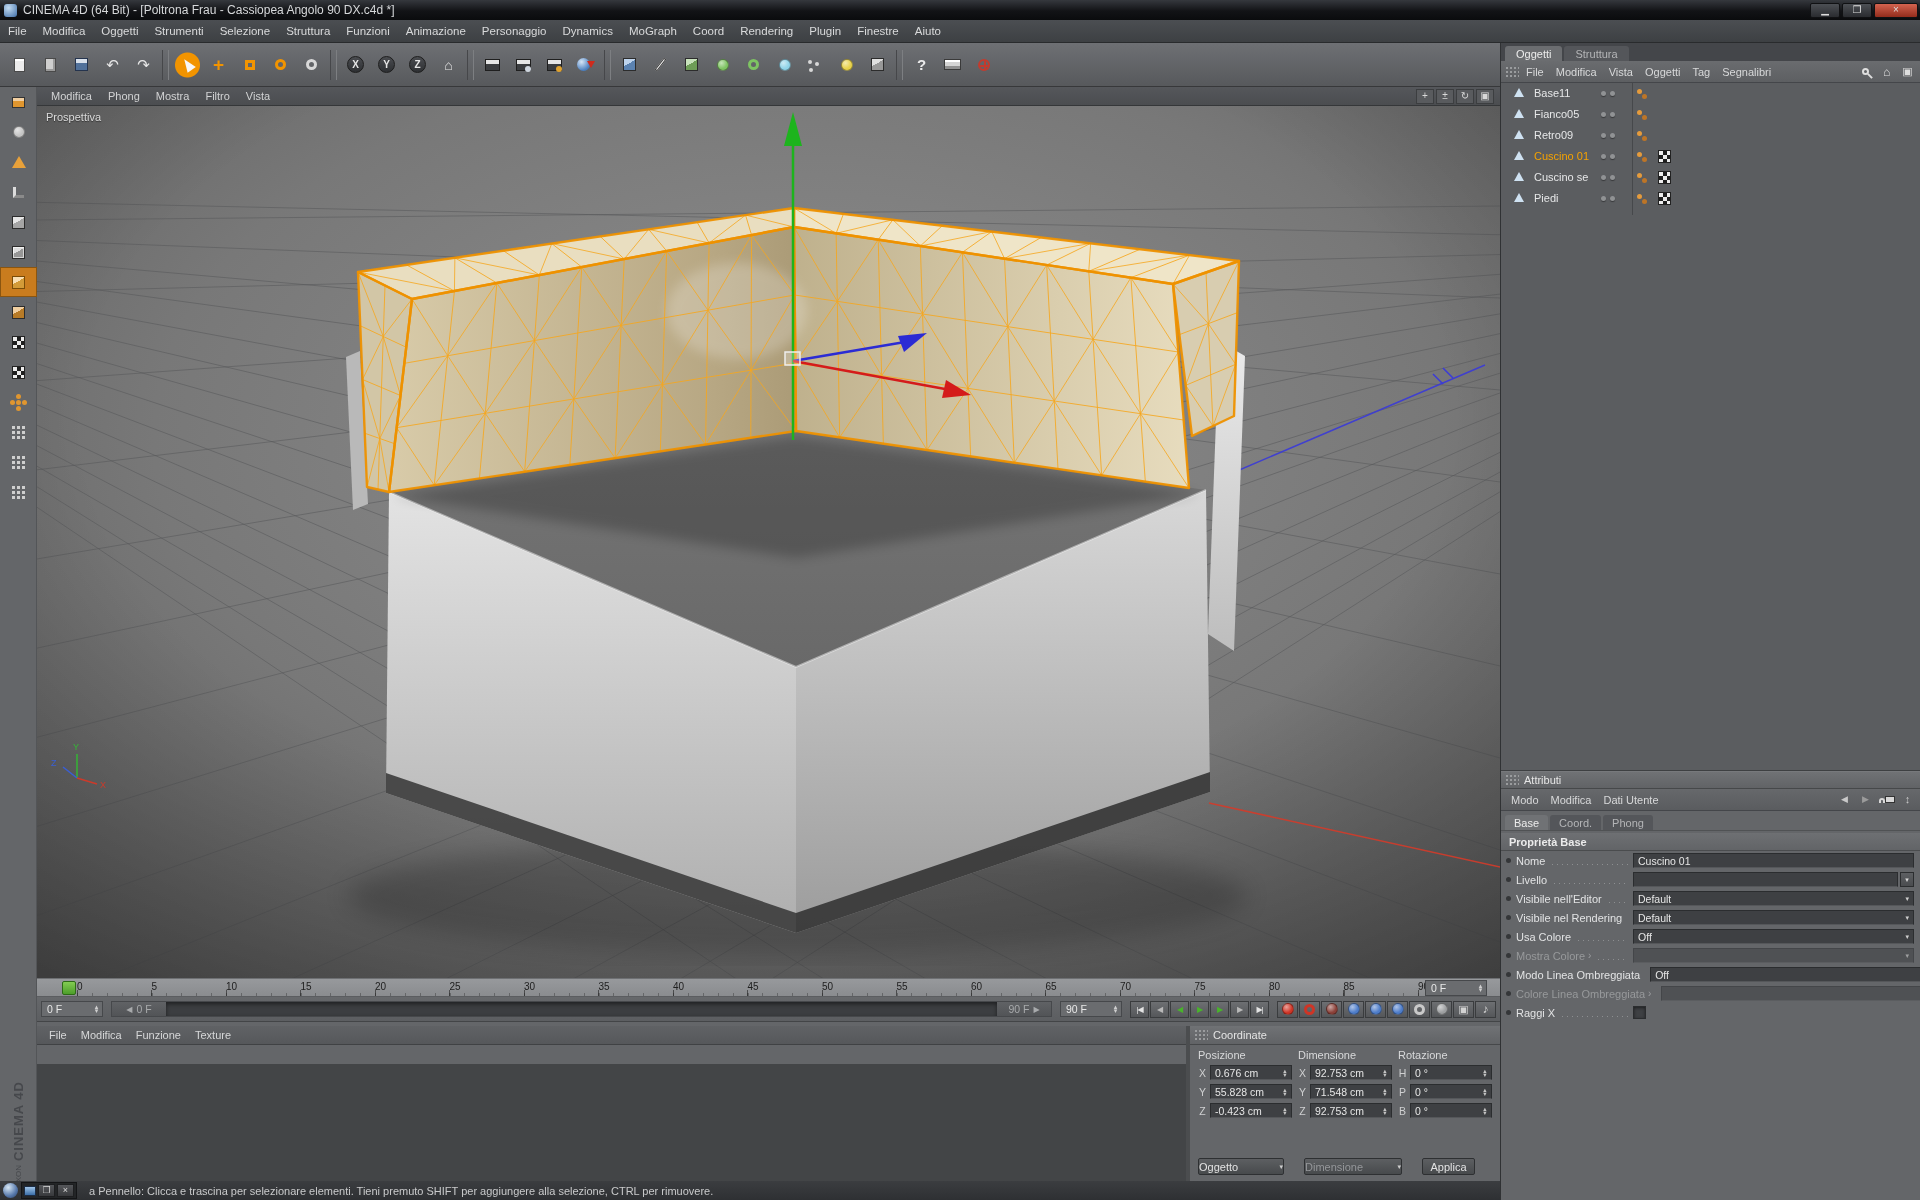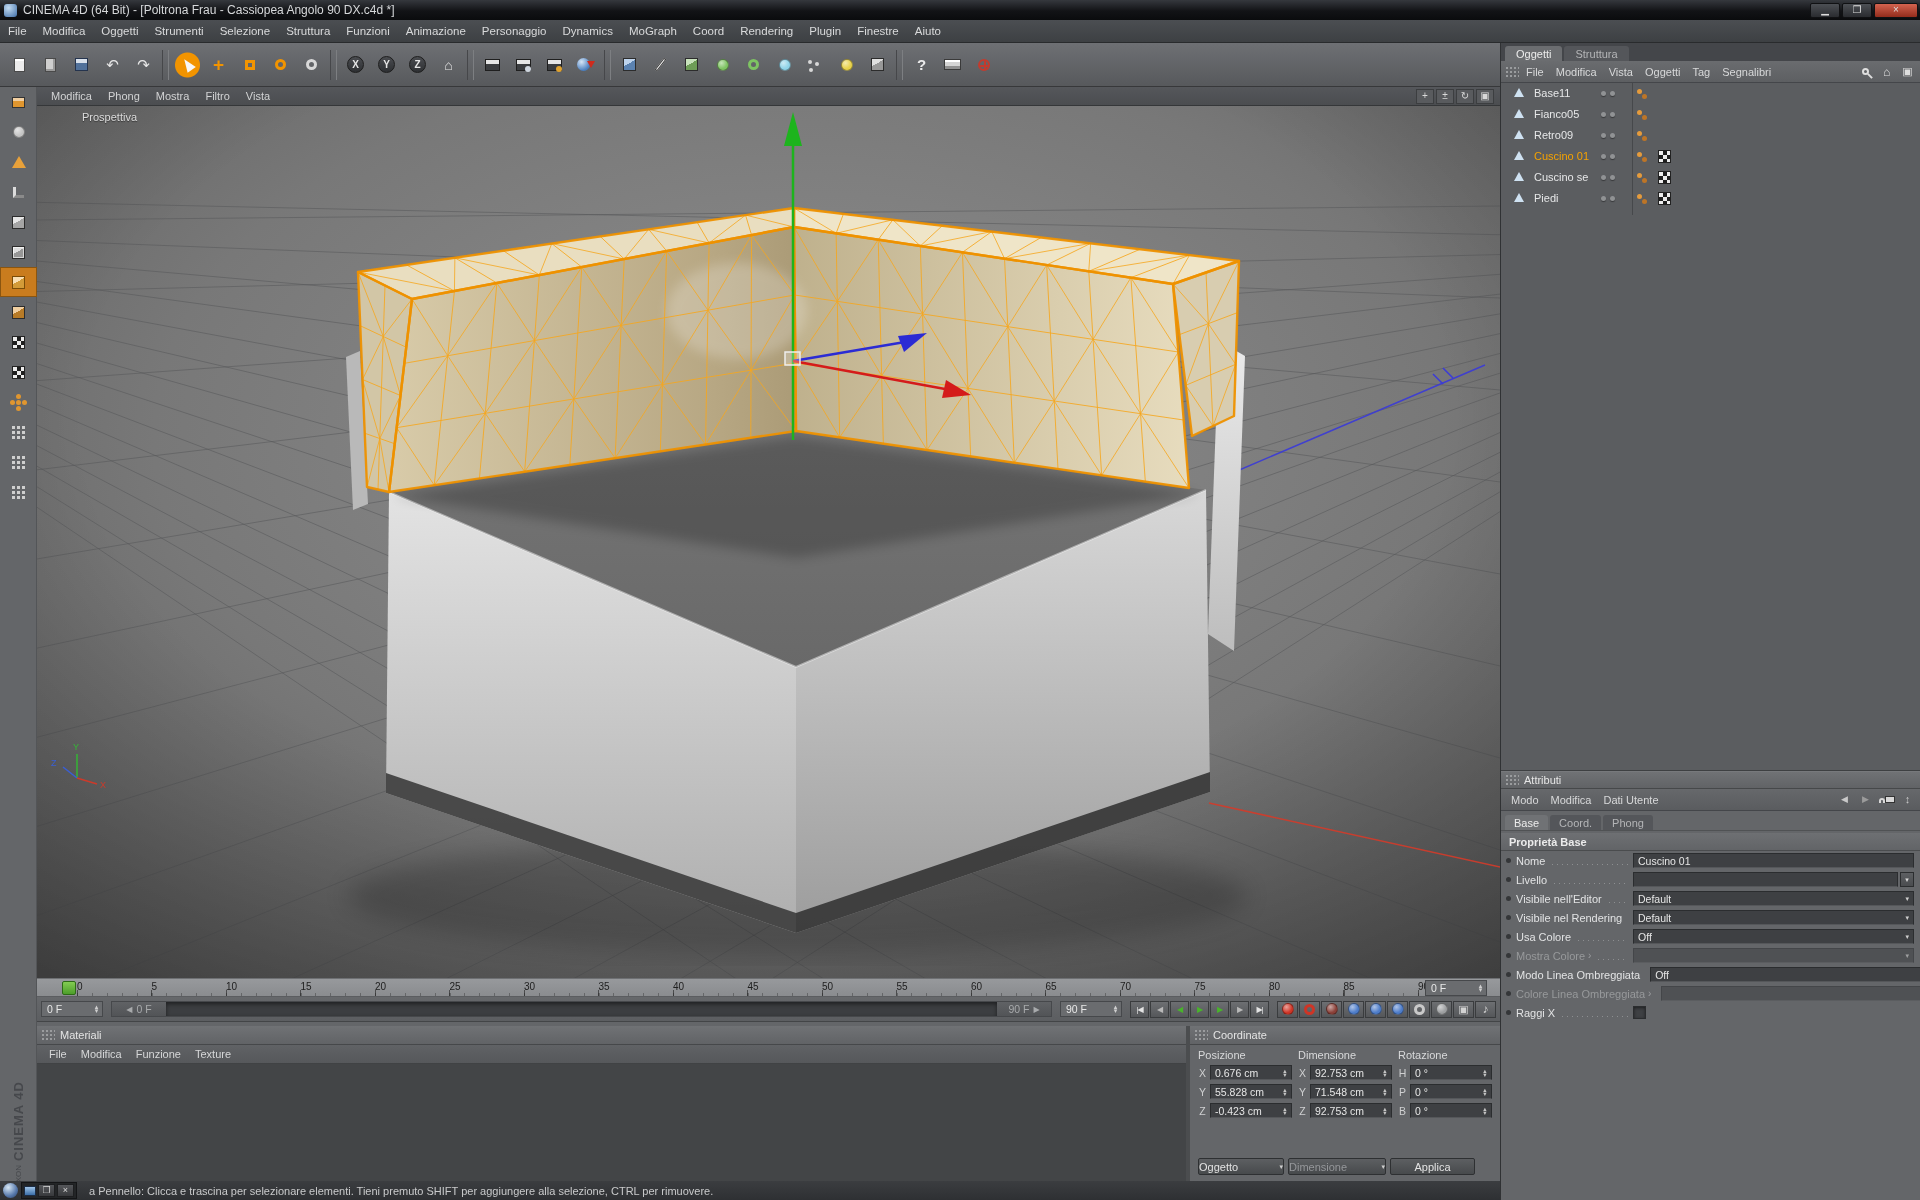--- a/index.html
+++ b/index.html
@@ -40,21 +40,21 @@
   .vtext.small{font-size:8px;margin-top:4px;}
 
   
   .vpmenu{position:absolute;left:37px;top:87px;width:1463px;height:19px;display:flex;align-items:center;
     background:linear-gradient(#55575b,#4b4d50);border-bottom:1px solid #353739;font-size:11px;color:#d2d3d4;padding:0 6px;}
   .vm-item{padding:0 8px;}
   .vp-corner{margin-left:auto;display:flex;gap:2px;}
   .vp-ci{width:18px;height:15px;display:flex;align-items:center;justify-content:center;background:#595b5e;
     border:1px solid #3c3e40;color:#d8d8d8;font-size:10px;line-height:1;}
   .viewport{position:absolute;left:37px;top:106px;width:1463px;height:872px;overflow:hidden;}
-  .vp-label{position:absolute;left:9px;top:5px;font-size:11px;color:#dcdcdc;text-shadow:0 1px 1px #0007;margin-left:36px;}
+  .vp-label{position:absolute;left:9px;top:5px;font-size:11px;color:#dcdcdc;text-shadow:0 1px 1px #0007;}
 
   
   .ruler{position:absolute;left:37px;top:978px;width:1463px;height:19px;background:linear-gradient(#97999c,#8a8c8f);
     border-top:1px solid #6e7073;border-bottom:1px solid #5b5d60;}
   .ruler:before{content:"";position:absolute;left:40px;right:80px;bottom:0;height:6px;
     background-image:repeating-linear-gradient(90deg,rgba(30,30,30,.6) 0 1px,transparent 1px 74.5px);}
   .ruler:after{content:"";position:absolute;left:40px;right:80px;bottom:0;height:3px;
     background-image:repeating-linear-gradient(90deg,rgba(30,30,30,.35) 0 1px,transparent 1px 14.9px);}
   .tickn{position:absolute;top:2px;font-size:10px;color:#202020;}
   .cf-marker{position:absolute;left:25px;top:2px;width:14px;height:14px;border-radius:2px;
@@ -94,21 +94,21 @@
   #coord-groups{display:flex;padding:4px 8px 0;gap:6px;}
   .cgroup{width:94px;}
   .crow{display:flex;align-items:center;height:17px;margin-bottom:2px;gap:3px;}
   .caxis{width:9px;font-size:10.5px;color:#cfd0d1;text-align:center;flex:none;}
   .fld{height:15px;background:#3e4043;border:1px solid #2b2d2f;border-bottom-color:#55575a;
     display:flex;align-items:center;padding:0 4px;color:#e6e6e6;font-size:10.5px;}
   .cfld{flex:1;padding-right:1px;}
   .cval{flex:1;white-space:nowrap;overflow:hidden;}
   .stepper{display:flex;flex-direction:column;width:10px;line-height:4px;font-size:6.5px;color:#c6c6c6;
     align-items:center;flex:none;}
-  #coord-buttons{position:absolute;left:8px;right:25px;bottom:6px;display:flex;gap:4px;}
+  #coord-buttons{position:absolute;left:8px;right:25px;bottom:6px;display:flex;gap:20px;}
   .cbtn{height:17px;background:linear-gradient(#5d5f62,#474a4c);border:1px solid #2e3032;border-radius:2px;
     color:#e3e3e3;font-size:11px;display:flex;align-items:center;justify-content:center;gap:5px;}
   .cbtn .arr{font-size:7px;color:#cfcfcf;}
   .cbtn.dis{color:#95979a;}
   .cbtn:nth-child(1){width:86px;}.cbtn:nth-child(2){width:98px;}.cbtn:nth-child(3){flex:1;}
 
   
   .right-panel{position:absolute;left:1500px;top:43px;width:420px;height:1157px;background:#646669;
     border-left:1px solid #303234;font-size:11px;}
   .rp-tabs{height:18px;background:#44464a;display:flex;align-items:flex-end;padding-left:4px;gap:2px;}
@@ -710,24 +710,20 @@
           <span style="display: block; font-size: 11px; line-height: 1; color: rgb(210, 210, 210);">▣</span>
         </span>
         <span class="kbtn">
           <span style="display: block; font-size: 12px; line-height: 1; color: rgb(210, 210, 210);">♪</span>
         </span>
       </span>
   </div>
 
   <div class="bottom">
     <div class="panelbox materials">
-      <div class="ptitle">
-        <span class="grip"></span>
-        <span>Materiali</span>
-      </div>
       <div class="pmenu" id="materials-menu">
           <span class="mi">File</span>
           <span class="mi">Modifica</span>
           <span class="mi">Funzione</span>
           <span class="mi">Texture</span>
         </div>
       <div class="mat-body"></div>
     </div>
     <div class="panelbox coords">
       <div class="ptitle">

